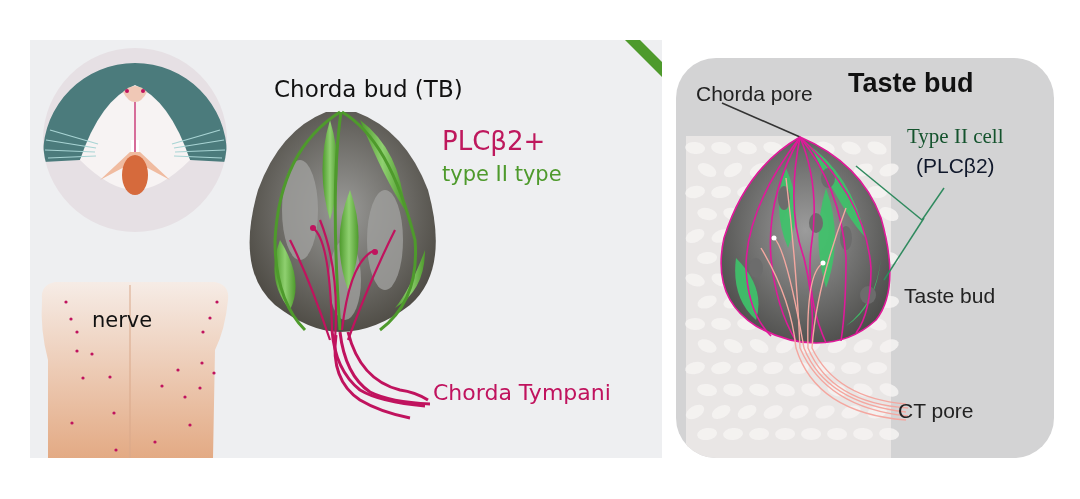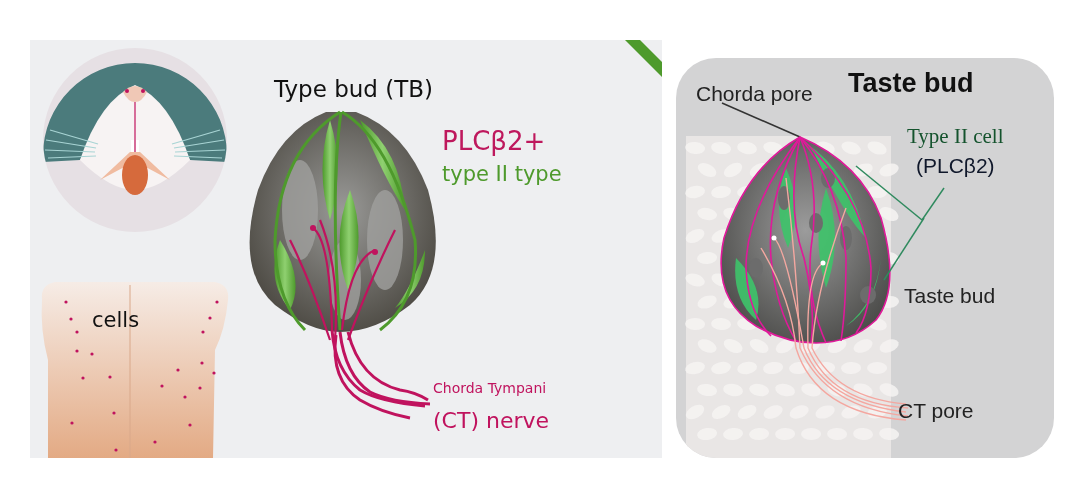--- a/index.html
+++ b/index.html
@@ -121,26 +121,25 @@
         <path d="M302,290 Q305,330 330,350 Q350,362 395,366"></path>
         <path d="M310,292 Q315,335 340,352 Q360,362 400,364"></path>
         <path d="M318,292 Q330,340 370,350 Q385,352 398,360"></path>
         <path d="M306,295 Q300,340 330,360 Q350,372 380,378"></path>
       </g>
     </g>
 
     <path d="M595,0 L610,0 L632,22 L632,37 Z" fill="#4e9a2c"></path>
   </svg>
 
-  <div class="lbl" style="left:244px;top:36px;font-size:23px;color:#111;">Type bud (TB)</div>
+  <div class="lbl" style="left:244px;top:36px;font-size:23px;color:#111;">Chorda bud (TB)</div>
   <div class="lbl" style="left:412px;top:86px;font-size:26px;color:#be185d;text-align:center;">PLCβ2+</div>
   <div class="lbl" style="left:412px;top:122px;font-size:21px;color:#4e9a2c;">type II type</div>
-  <div class="lbl" style="left:62px;top:268px;font-size:21px;color:#111;">cells</div>
-  <div class="lbl" style="left:403px;top:340px;font-size:14px;color:#c0135e;">Chorda Tympani</div>
-  <div class="lbl" style="left:403px;top:368px;font-size:22px;color:#c0135e;">(CT) nerve</div>
+  <div class="lbl" style="left:62px;top:268px;font-size:21px;color:#111;">nerve</div>
+  <div class="lbl" style="left:403px;top:340px;font-size:22px;color:#c0135e;">Chorda Tympani</div>
 </div>
 
 <div class="panel-right">
   <svg width="378" height="400">
     <rect x="10" y="78" width="205" height="322" fill="#e9e6e5"></rect>
     <g fill="#f6f4f3" opacity="0.85" id="cellpattern">
         <ellipse cx="19.09090909090909" cy="90" rx="10" ry="6" transform="rotate(6 19.09090909090909 90)"></ellipse>
         <ellipse cx="45.09090909090909" cy="90" rx="10" ry="6" transform="rotate(8 45.09090909090909 90)"></ellipse>
         <ellipse cx="71.0909090909091" cy="90" rx="10" ry="6" transform="rotate(10 71.0909090909091 90)"></ellipse>
         <ellipse cx="97.0909090909091" cy="90" rx="10" ry="6" transform="rotate(12 97.0909090909091 90)"></ellipse>

